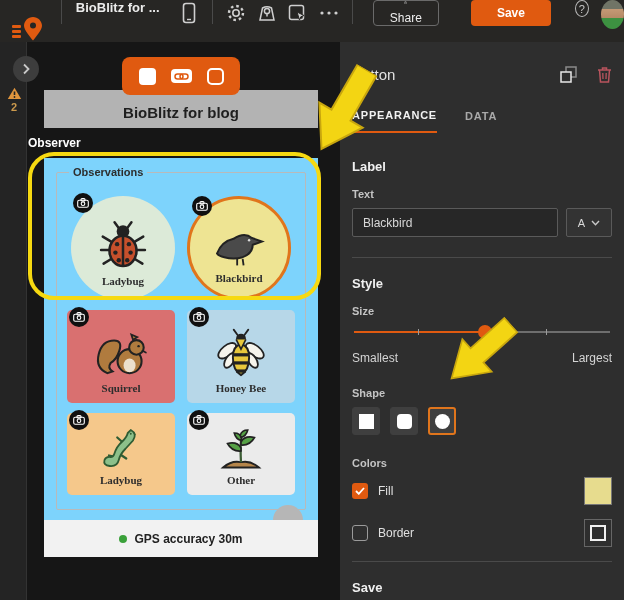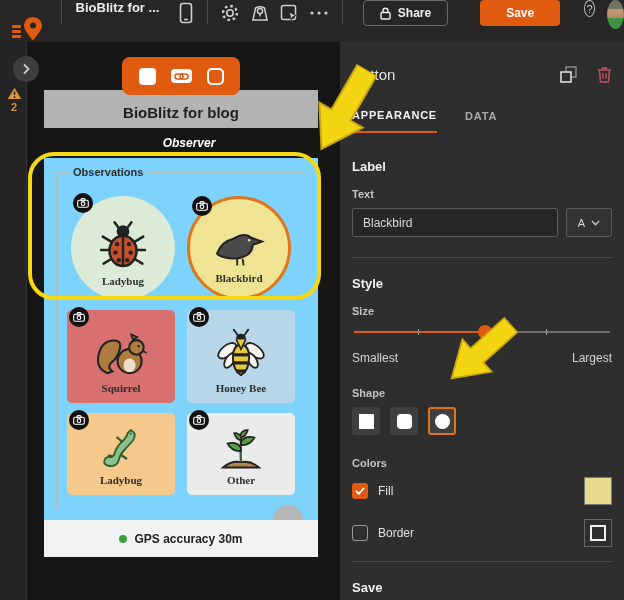--- a/index.html
+++ b/index.html
@@ -11,22 +11,22 @@
   .topbar { position: absolute; top:0; left:0; width:624px; height:42px; background:#272624;
     display:flex; z-index:10; }
   .logo { display:flex; align-items:flex-end; gap:2px; margin:0 10px 0 12px; }
   .logo-bars { display:flex; flex-direction:column; gap:2px; margin-bottom:4px; }
   .logo-bars i { display:block; width:9px; height:3px; background:#e05a10; border-radius:1px; }
   .vdiv { width:1px; height:24px; background:#4a4a4a; margin:0 8px; }
   .app-title { color:#ececec; font-size:13px; font-weight:bold; margin:0 14px 0 6px; white-space:nowrap; }
   .tb-icon { width:26px; height:26px; display:flex; align-items:center; justify-content:center;
     margin:0 5px; cursor:pointer; }
   .share-btn { display:flex; align-items:center; gap:7px; height:26px; padding:0 16px;
-    border:1px solid #6a6a6a; border-radius:4px; color:#eee; font-size:12px; font-weight:bold;
-    margin-left:12px; background:transparent; }
+    border:1px solid #6a6a6a; border-radius:4px; color:#eee; font-size:12px; font-weight:normal;
+    margin-left:12px; background:transparent;flex-direction:column; }
   .save-btn { height:26px; padding:0 26px; background:#e05a10; border:none; border-radius:4px;
     color:#fff; font-size:12px; font-weight:bold; margin-left:32px; }
   .help-btn { width:17px; height:17px; border:1.5px solid #b9b9b9; border-radius:50%; color:#c9c9c9;
     font-size:11px; display:flex; align-items:center; justify-content:center; margin-left:24px; }
   .avatar { width:29px; height:29px; border-radius:50%; margin-left:12px;
     background: linear-gradient(180deg, #707466 0%, #707466 30%, #c59a76 30%, #b58a66 62%, #3d9141 62%, #3d9141 100%); }
 
   
   .preview { position:absolute; top:42px; left:0; width:340px; height:558px; background:#161616; }
   .rail { position:absolute; top:0; left:0; width:27px; height:100%; background:#242424; border-right:1px solid #333; }
@@ -38,22 +38,22 @@
 
   .ph-header { position:absolute; left:44px; top:48px; width:274px; height:38px; background:#b3b3b3;
     display:flex; align-items:flex-end; justify-content:center; padding-bottom:7px; }
   .ph-header span { font-size:15px; font-weight:bold; color:#1f1f1f; }
   .ph-toolbar { position:absolute; left:122px; top:15px; width:118px; height:38px; background:#e05a10;
     border-radius:8px; display:flex; align-items:center; justify-content:center; gap:15px; z-index:2; }
   .ptool-sq { width:17px; height:17px; background:#fff; border-radius:4px; }
   .ptool-link { width:21px; height:14px; background:#fff; border-radius:4px;
     display:flex; align-items:center; justify-content:center; }
   .ptool-frame { width:17px; height:17px; border:2px solid #fff; border-radius:5px; background:transparent; }
-  .ph-observer { position:absolute; left:52px; top:94px; width:274px; text-align:center;
-    color:#fff; font-size:12px; font-weight:bold;font-style:italic; }
+  .ph-observer { position:absolute; left:28px; top:94px; width:274px; text-align:left;
+    color:#fff; font-size:12px; font-weight:bold; }
   .ph-body { position:absolute; left:44px; top:116px; width:274px; height:362px; background:#7dd3fc; }
   .obs-fieldset { margin:8px 12px 0; border:1px solid #b9b9b9; border-radius:2px; padding:8px 6px 14px; }
   .obs-fieldset legend { font-size:11px; font-weight:bold; color:#2d2d2d; padding:0 4px; margin-left:6px; }
   .tile-row { display:flex; justify-content:center; gap:12px; margin-top:10px; }
   .tile { position:relative; width:108px; display:flex; flex-direction:column; align-items:center;
     border-radius:5px; cursor:pointer;font-family:Liberation Serif, serif; }
   .tile.circle { width:104px; height:104px; border-radius:50%; }
   .tile .art { margin:auto 0 2px; display:flex; align-items:center; justify-content:center; }
   .tile .t-label { font-size:11px; font-weight:bold; color:#2d2d2d; margin-bottom:9px; }
   .tile.circle .t-label { margin-bottom:13px; }

